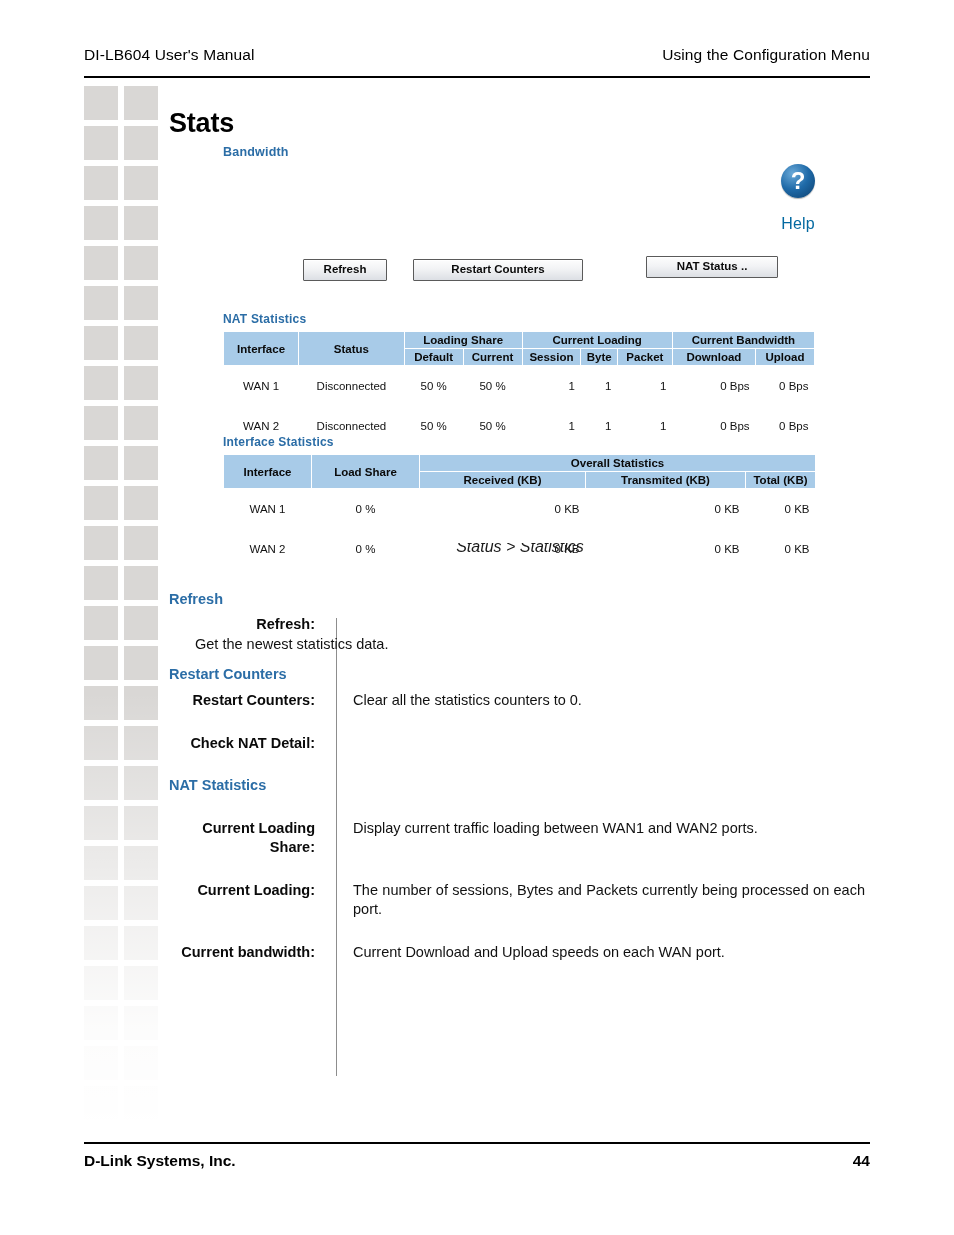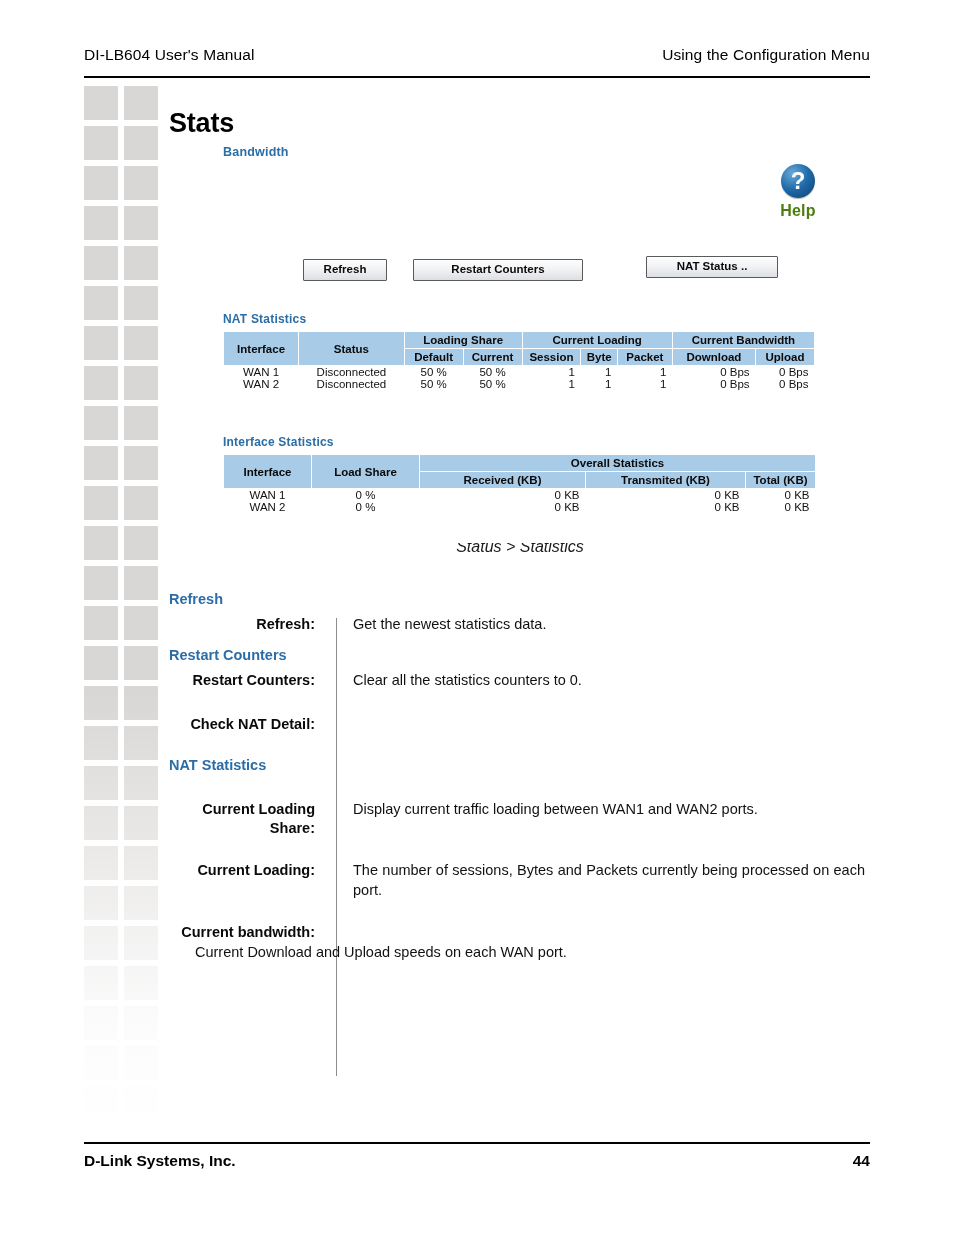--- a/index.html
+++ b/index.html
@@ -120,24 +120,24 @@
     position: absolute;
     left: 0; right: 0; top: 50%;
     transform: translateY(-52%);
     color: #ffffff;
     font-size: 24px;
     font-weight: bold;
     line-height: 1;
     font-family: "Liberation Sans", sans-serif;
   }
   #help-label {
-    margin-top: 4px;
+    margin-top: 17px;
     font-size: 16px;
-    font-weight: bold;
-    color: #4d7c0f;
+    font-weight: normal;
+    color: #0369a1;
     letter-spacing: 0.2px;
   }
 
   
   .btn {
     position: absolute;
     height: 20px;
     line-height: 18px;
     text-align: center;
     font-size: 11.5px;
@@ -174,21 +174,21 @@
   table.shot-table th {
     background: #a8cbe8;
     color: #0a0a0a;
     font-weight: bold;
     text-align: center;
     padding: 2px 3px;
     border: 1px solid #ffffff;
     white-space: nowrap;
   }
   table.shot-table td {
-    padding: 0 6px;
+    padding: 14px 6px;
     border: 0;
     color: #111111;
     white-space: nowrap;
   }
   td.c { text-align: center; }
   td.r { text-align: right; }
 
   #tbl-nat  { left: 4px;  top: 189px; width: 592px; }
   #tbl-intf { left: 4px;  top: 312px; width: 592px; }
   #caption-clip {
@@ -457,21 +457,21 @@
 
 <div id="caption-clip">
   <div class="inner">Status &gt; Statistics</div>
 </div>
 
 <div id="def-rule"></div>
 <div id="defs">
 
   <div class="sub-head">Refresh</div>
 
-  <div class="def-row" style="margin-top:6px;">
+  <div class="def-row" style="margin-top:6px;flex-direction:column;">
     <div class="def-term">Refresh:</div>
     <div class="def-desc">Get the newest statistics data.</div>
   </div>
 
   <div class="sub-head" style="margin-top:11px;">Restart Counters</div>
 
   <div class="def-row" style="margin-top:6px;">
     <div class="def-term">Restart Counters:</div>
     <div class="def-desc">Clear all the statistics counters to 0.</div>
   </div>
@@ -487,21 +487,21 @@
   <div class="def-row" style="margin-top:24px;">
     <div class="def-term">Current Loading Share:</div>
     <div class="def-desc">Display current traffic loading between WAN1 and WAN2 ports.</div>
   </div>
 
   <div class="def-row" style="margin-top:23px;">
     <div class="def-term">Current Loading:</div>
     <div class="def-desc just">The number of sessions, Bytes and Packets currently being processed on each port.</div>
   </div>
 
-  <div class="def-row" style="margin-top:23px;flex-direction:column;">
+  <div class="def-row" style="margin-top:23px;">
     <div class="def-term">Current bandwidth:</div>
     <div class="def-desc">Current Download and Upload speeds on each WAN port.</div>
   </div>
 </div>
 
 <div id="foot-rule"></div>
 <div id="footer">
   <div>D-Link Systems, Inc.</div>
   <div>44</div>
 </div>

